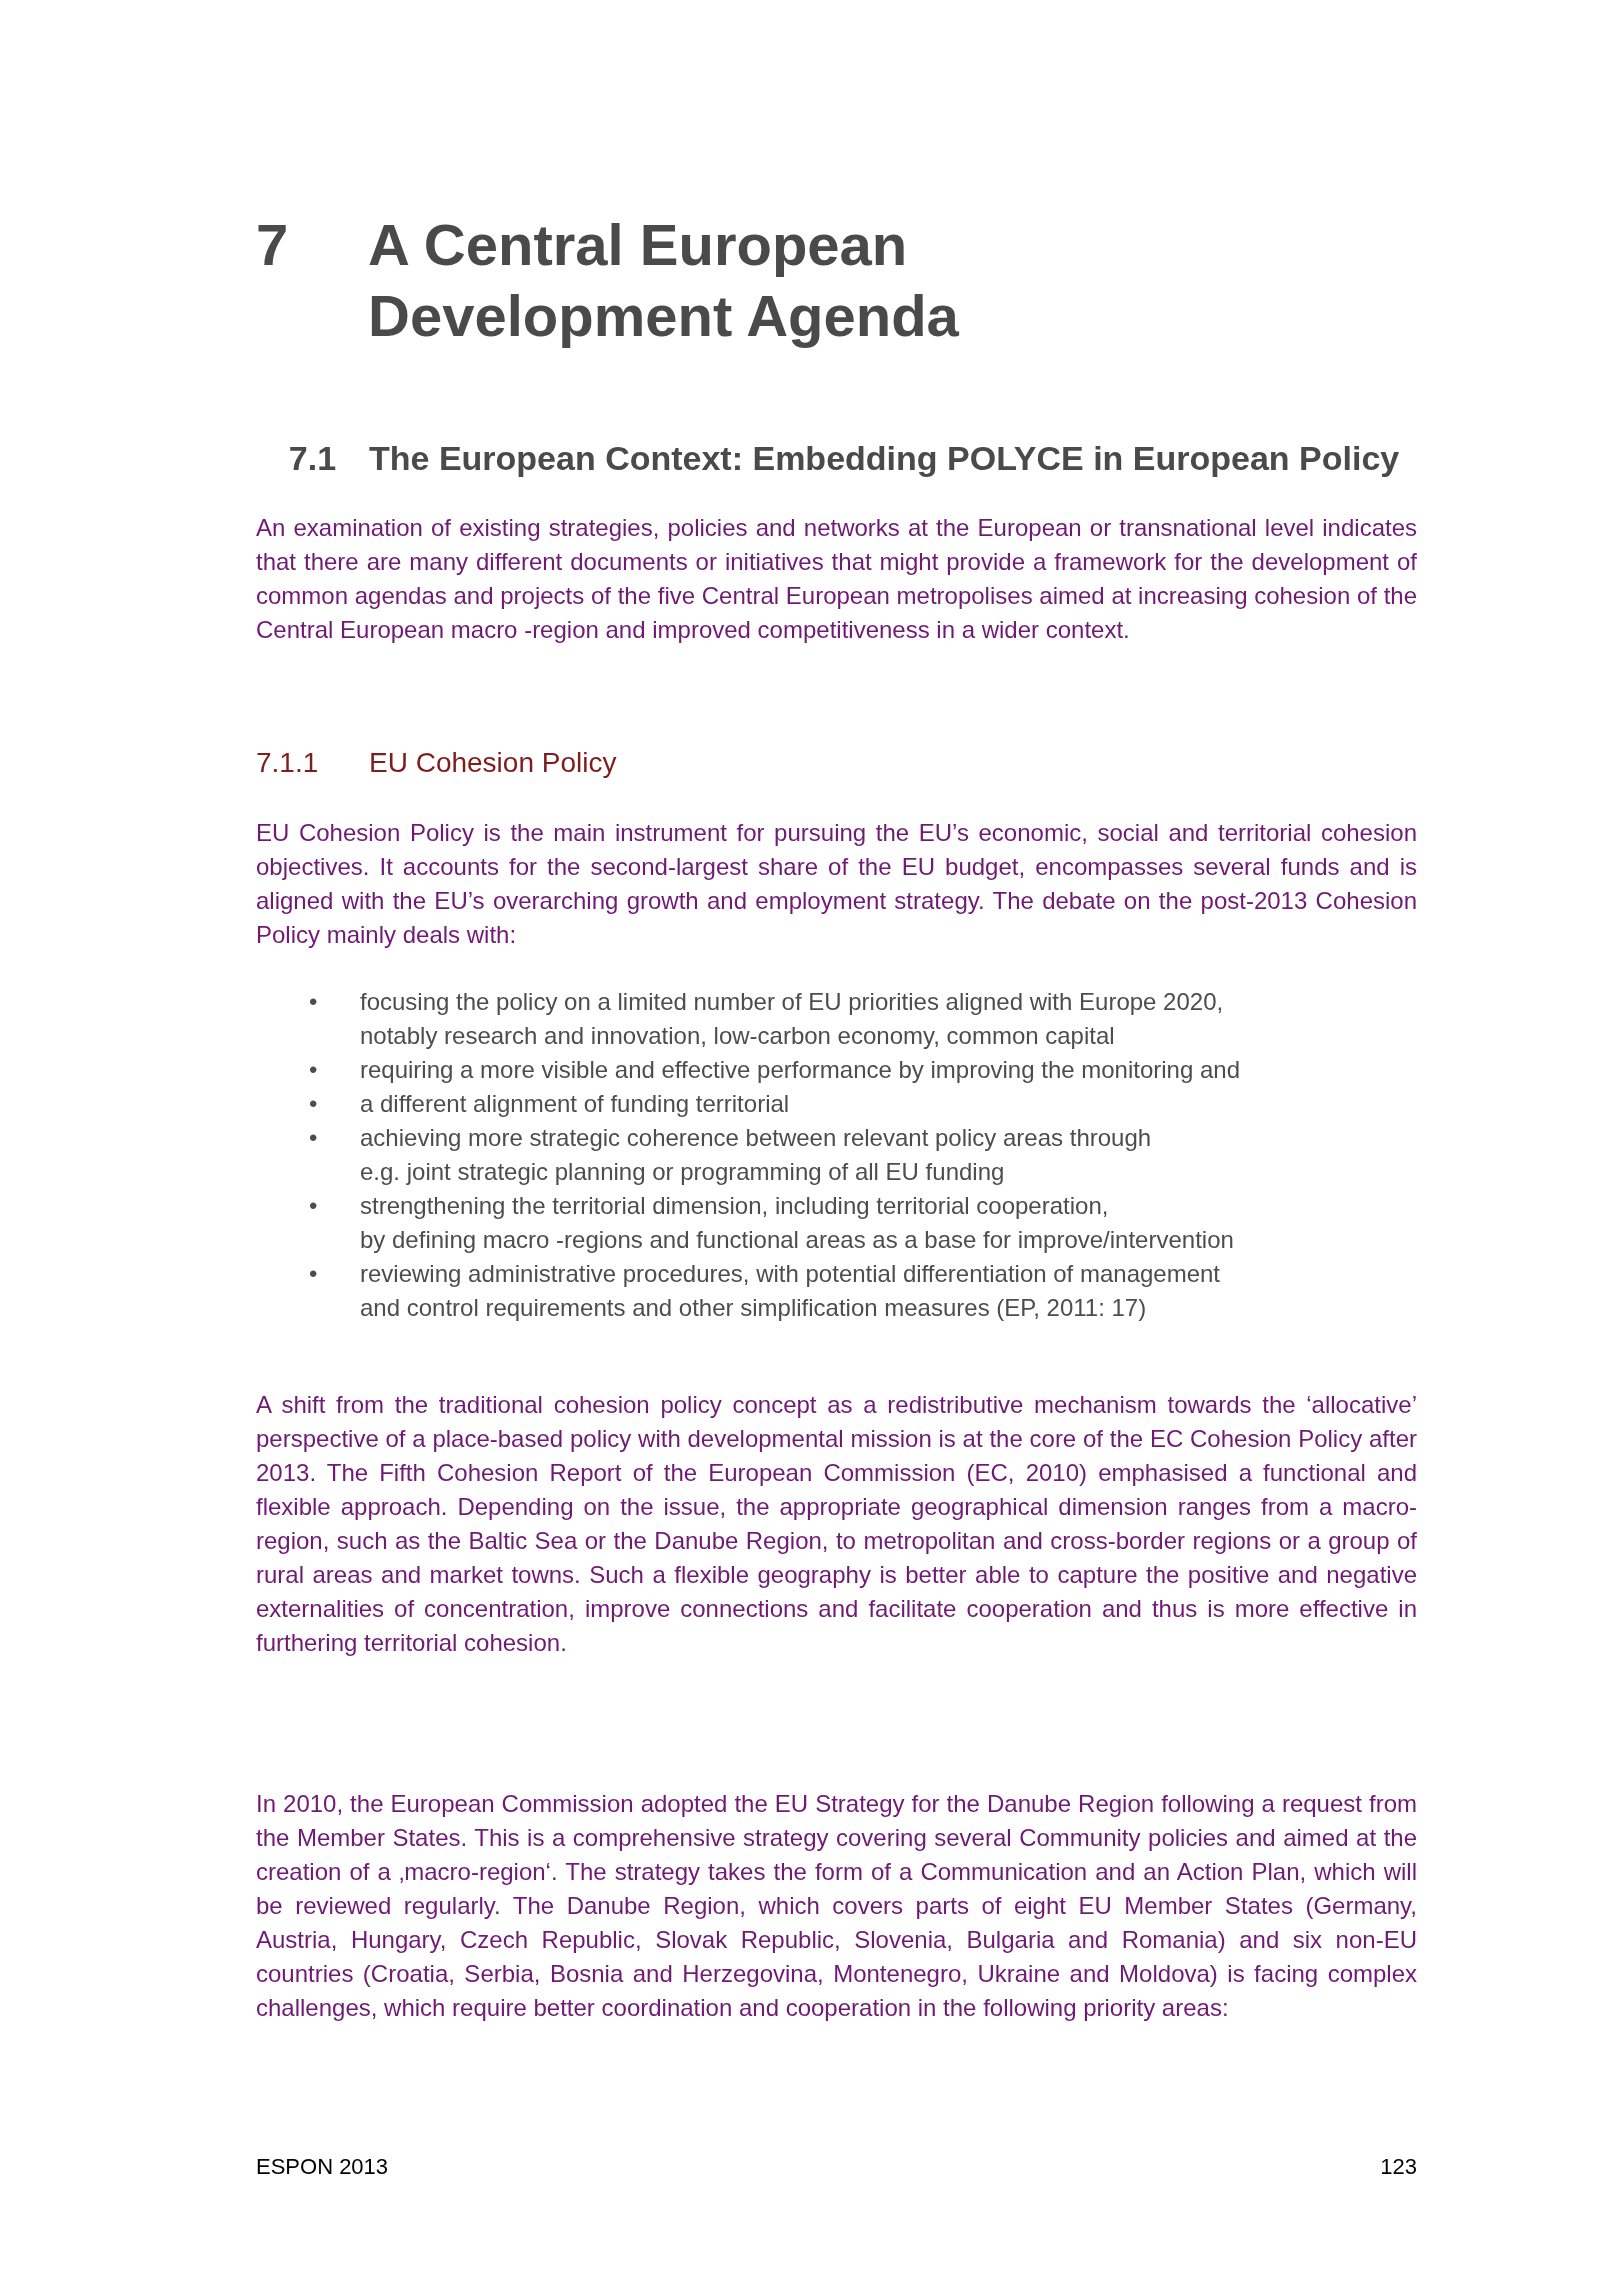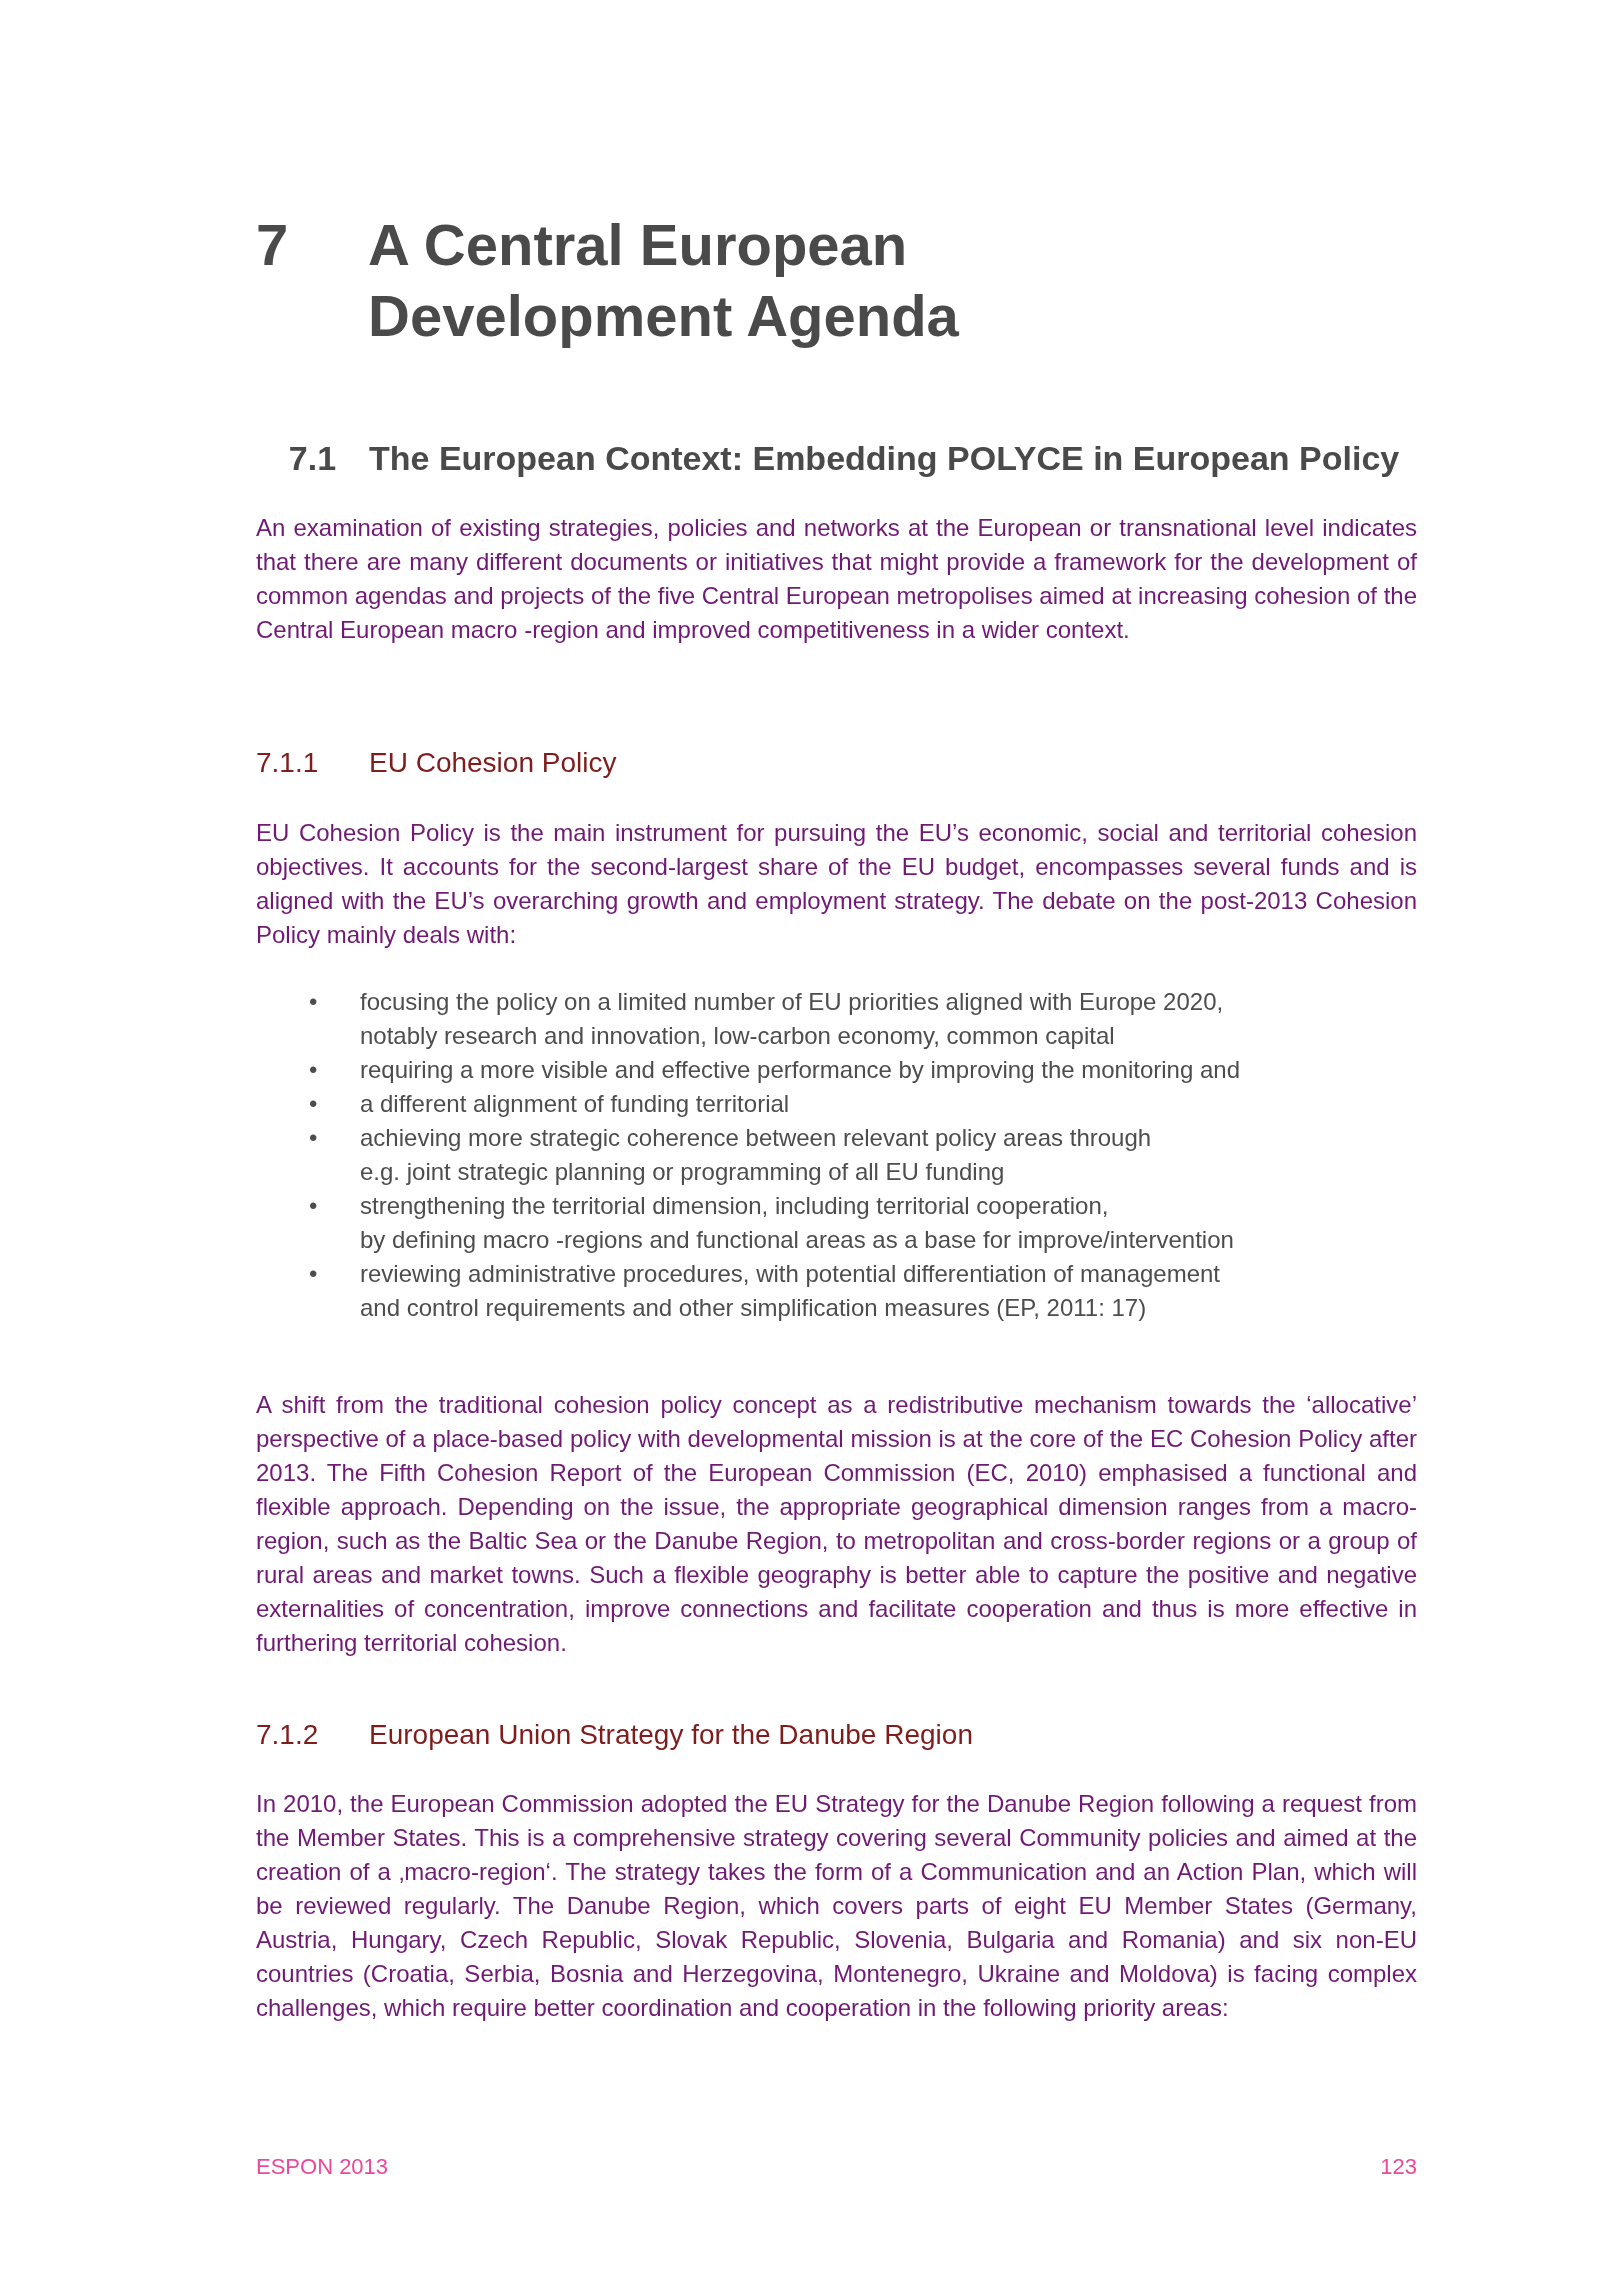--- a/index.html
+++ b/index.html
@@ -23,21 +23,21 @@
   .para { position: absolute; left: 256px; width: 1161px; font-size: 24px;
           line-height: 34px; text-align: justify; color: #701a75; }
   .para.last-left { text-align-last: left; }
 
   .bullets { position: absolute; left: 256px; width: 1161px; margin: 0; padding: 0;
              list-style: none; font-size: 24px; line-height: 34px; color: #4d4d4d; }
   .bullets li { position: relative; padding-left: 104px; }
   .bullets .dot { position: absolute; left: 53px; top: 0; }
   .bullets .line { display: block; white-space: nowrap; }
 
-  .footer { position: absolute; top: 2154px; font-size: 22px; color: #ec4899; }
+  .footer { position: absolute; top: 2154px; font-size: 22px; color: #000000; }
   .footer.left { left: 256px; }
   .footer.right { right: 206px; }
 </style>
 </head>
 <body>
 
 <div class="page">
 
   <div class="chapter">
     <span class="num">7</span>
@@ -85,23 +85,20 @@
     </li>
     <li>
       <span class="dot">•</span>
       <span class="line">reviewing administrative procedures, with potential differentiation of management</span>
       <span class="line">and control requirements and other simplification measures (EP, 2011: 17)</span>
     </li>
   </ul>
 
   <p class="para last-left" style="top:1388px; margin:0;">A shift from the traditional cohesion policy concept as a redistributive mechanism towards the ‘allocative’ perspective of a place-based policy with developmental mission is at the core of the EC Cohesion Policy after 2013. The Fifth Cohesion Report of the European Commission (EC, 2010) emphasised a functional and flexible approach. Depending on the issue, the appropriate geographical dimension ranges from a macro-region, such as the Baltic Sea or the Danube Region, to metropolitan and cross-border regions or a group of rural areas and market towns. Such a flexible geography is better able to capture the positive and negative externalities of concentration, improve connections and facilitate cooperation and thus is more effective in furthering territorial cohesion.</p>
 
-  <div class="h3" style="top:1716px;">
-    <span class="num">7.1.2</span><span>European Union Strategy for the Danube Region</span>
-  </div>
 
   <p class="para last-left" style="top:1787px; margin:0;">In 2010, the European Commission adopted the EU Strategy for the Danube Region following a request from the Member States. This is a comprehensive strategy covering several Community policies and aimed at the creation of a ‚macro-region‘. The strategy takes the form of a Communication and an Action Plan, which will be reviewed regularly. The Danube Region, which covers parts of eight EU Member States (Germany, Austria, Hungary, Czech Republic, Slovak Republic, Slovenia, Bulgaria and Romania) and six non-EU countries (Croatia, Serbia, Bosnia and Herzegovina, Montenegro, Ukraine and Moldova) is facing complex challenges, which require better coordination and cooperation in the following priority areas:</p>
 
   <div class="footer left">ESPON 2013</div>
   <div class="footer right">123</div>
 
 </div>
 
 
 </body></html>

